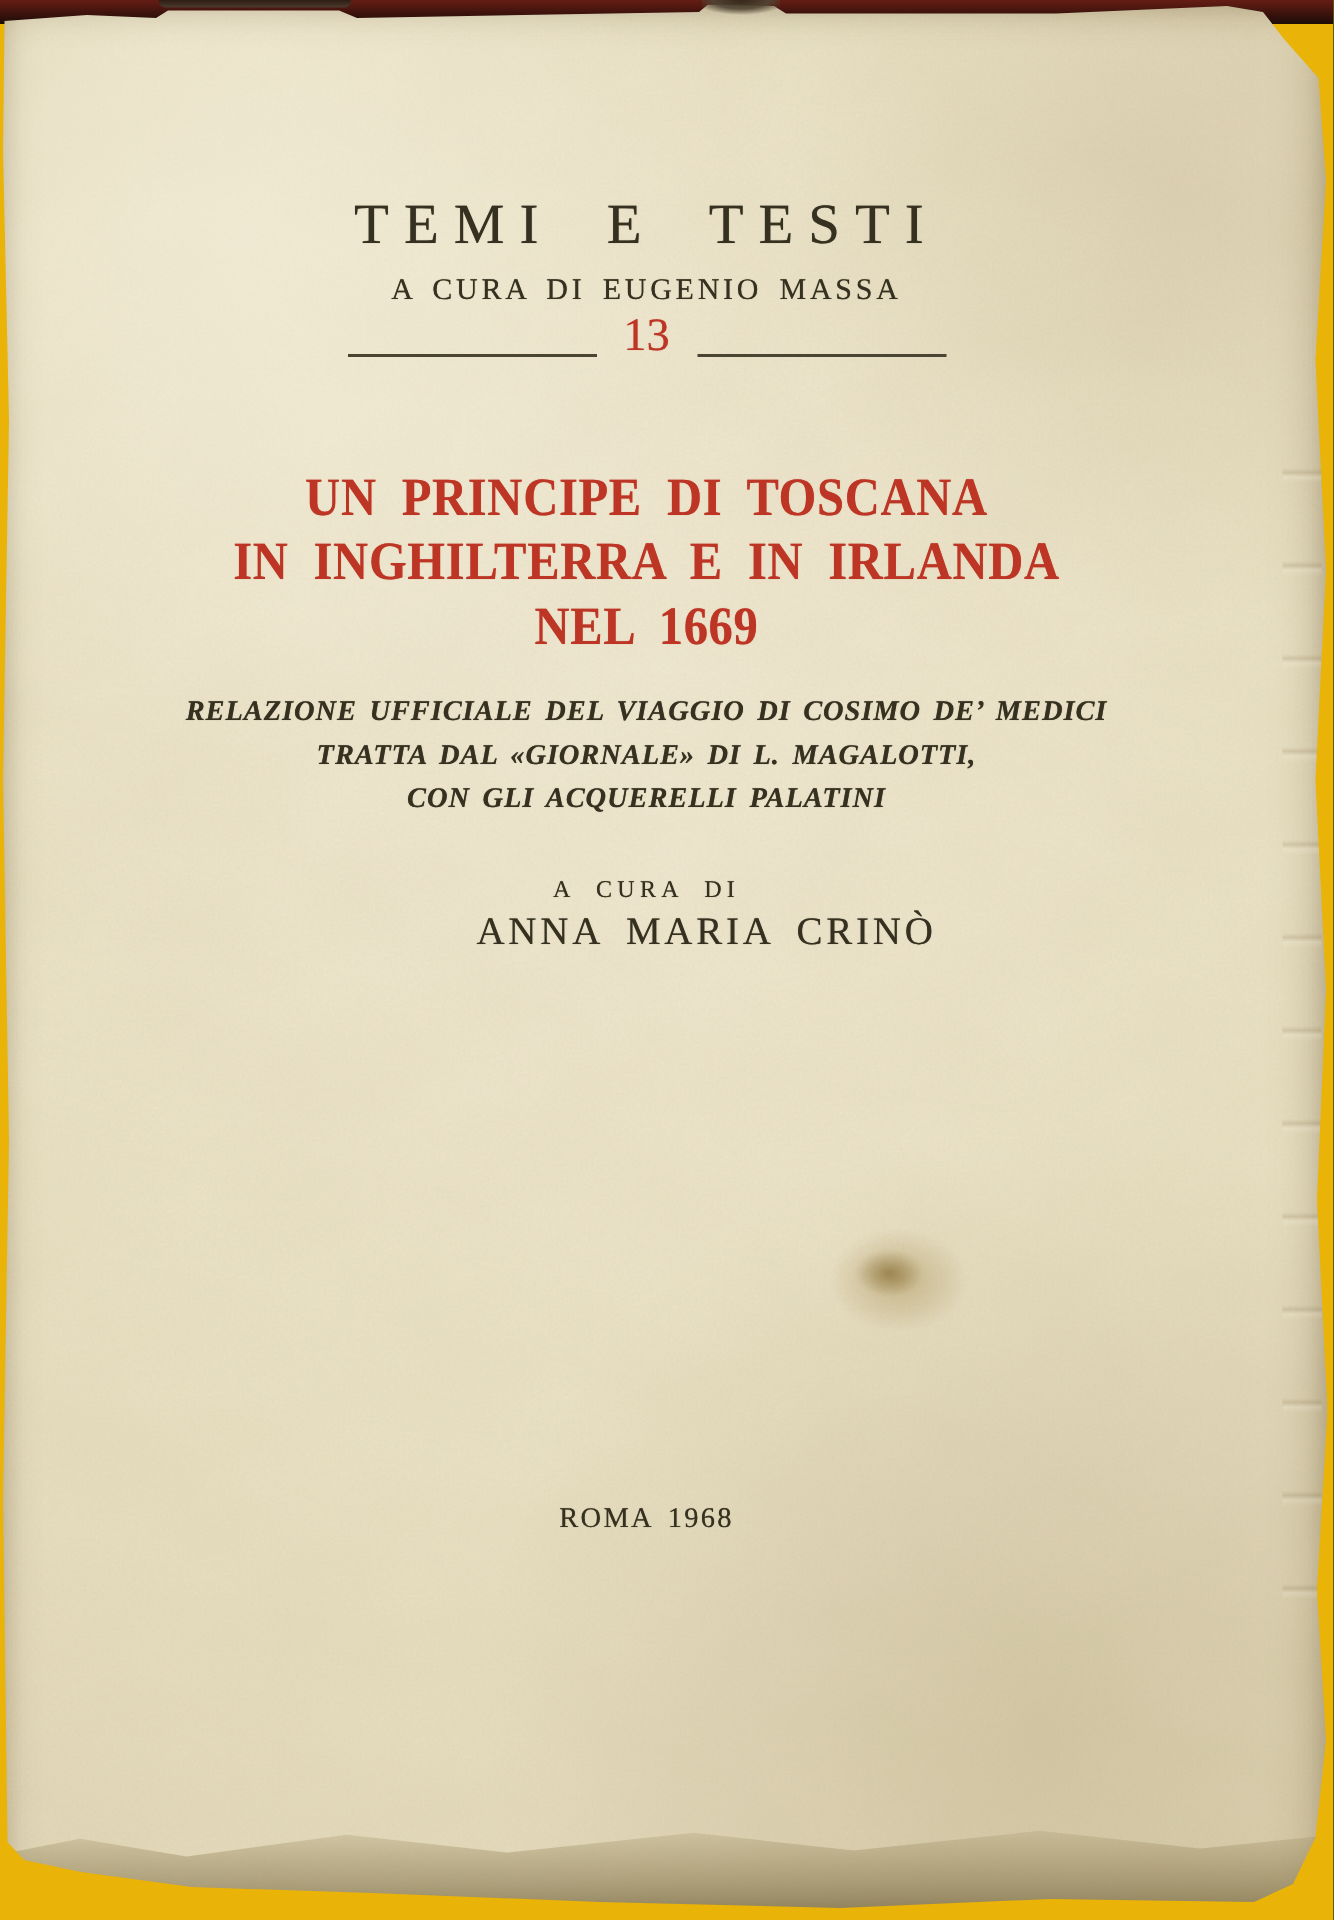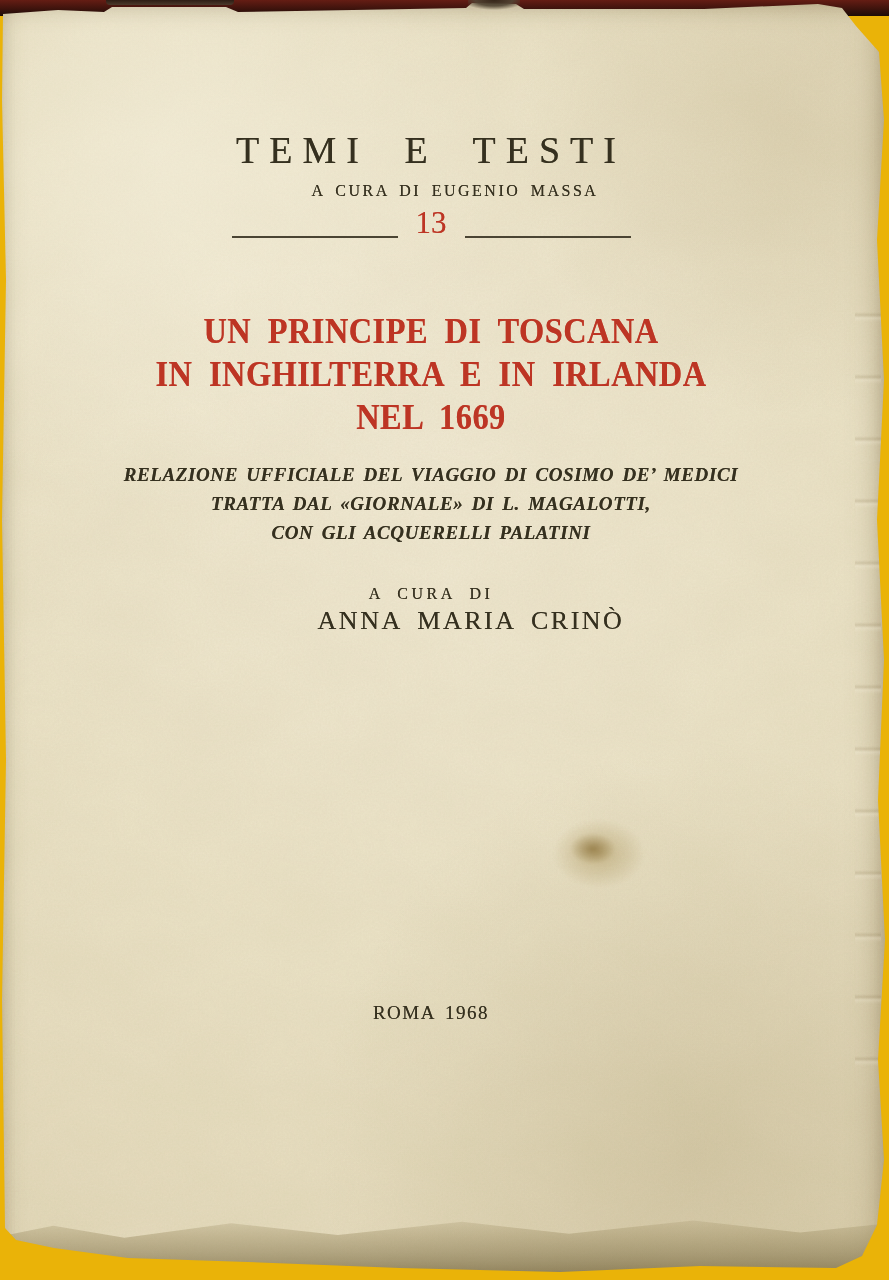--- a/index.html
+++ b/index.html
@@ -63,21 +63,21 @@
     background:linear-gradient(180deg,#241d14,#4a4030); border-radius:0 0 4px 4px;
   }
   .top-mark-b {
     position:absolute; left:468px; top:0; width:52px; height:10px; opacity:.9;
     background:radial-gradient(60% 100% at 50% 0%, #30281a 0%, #514634 60%, rgba(81,70,52,0) 100%);
   }
   .txt { position:absolute; left:0; width:862px; text-align:center; color:#35301f;
          text-shadow:0 0 .5px rgba(53,48,31,.75); }
   .red { color:#bd3524; text-shadow:0 0 .5px rgba(189,53,36,.7); }
   .series-title  { top:128px; font-size:38px; letter-spacing:10px; word-spacing:16px; }
-  .series-editor { top:182px; font-size:16px; letter-spacing:2.5px; word-spacing:4px;padding-left:24px; }
+  .series-editor { top:182px; font-size:20px; letter-spacing:2.5px; word-spacing:4px; }
   .volume-row { position:absolute; top:202px; left:0; width:862px; height:36px;
                 display:flex; align-items:flex-end; justify-content:center; gap:18px; }
   .volume-rule { width:166px; height:2px; background:#4a4433; }
   .volume-number { font-size:31px; line-height:1; }
   .main-title { top:310px; font-size:36px; font-weight:700; line-height:43px;
                 letter-spacing:.5px; word-spacing:9px;
                 transform:scaleX(.9); transform-origin:50% 0; }
   .subtitle { top:460px; font-style:italic; font-weight:600; font-size:19px;
               line-height:29px; letter-spacing:.6px; word-spacing:3px; }
   .author-prefix { top:585px; font-size:16px; letter-spacing:3.5px; word-spacing:7px; }

